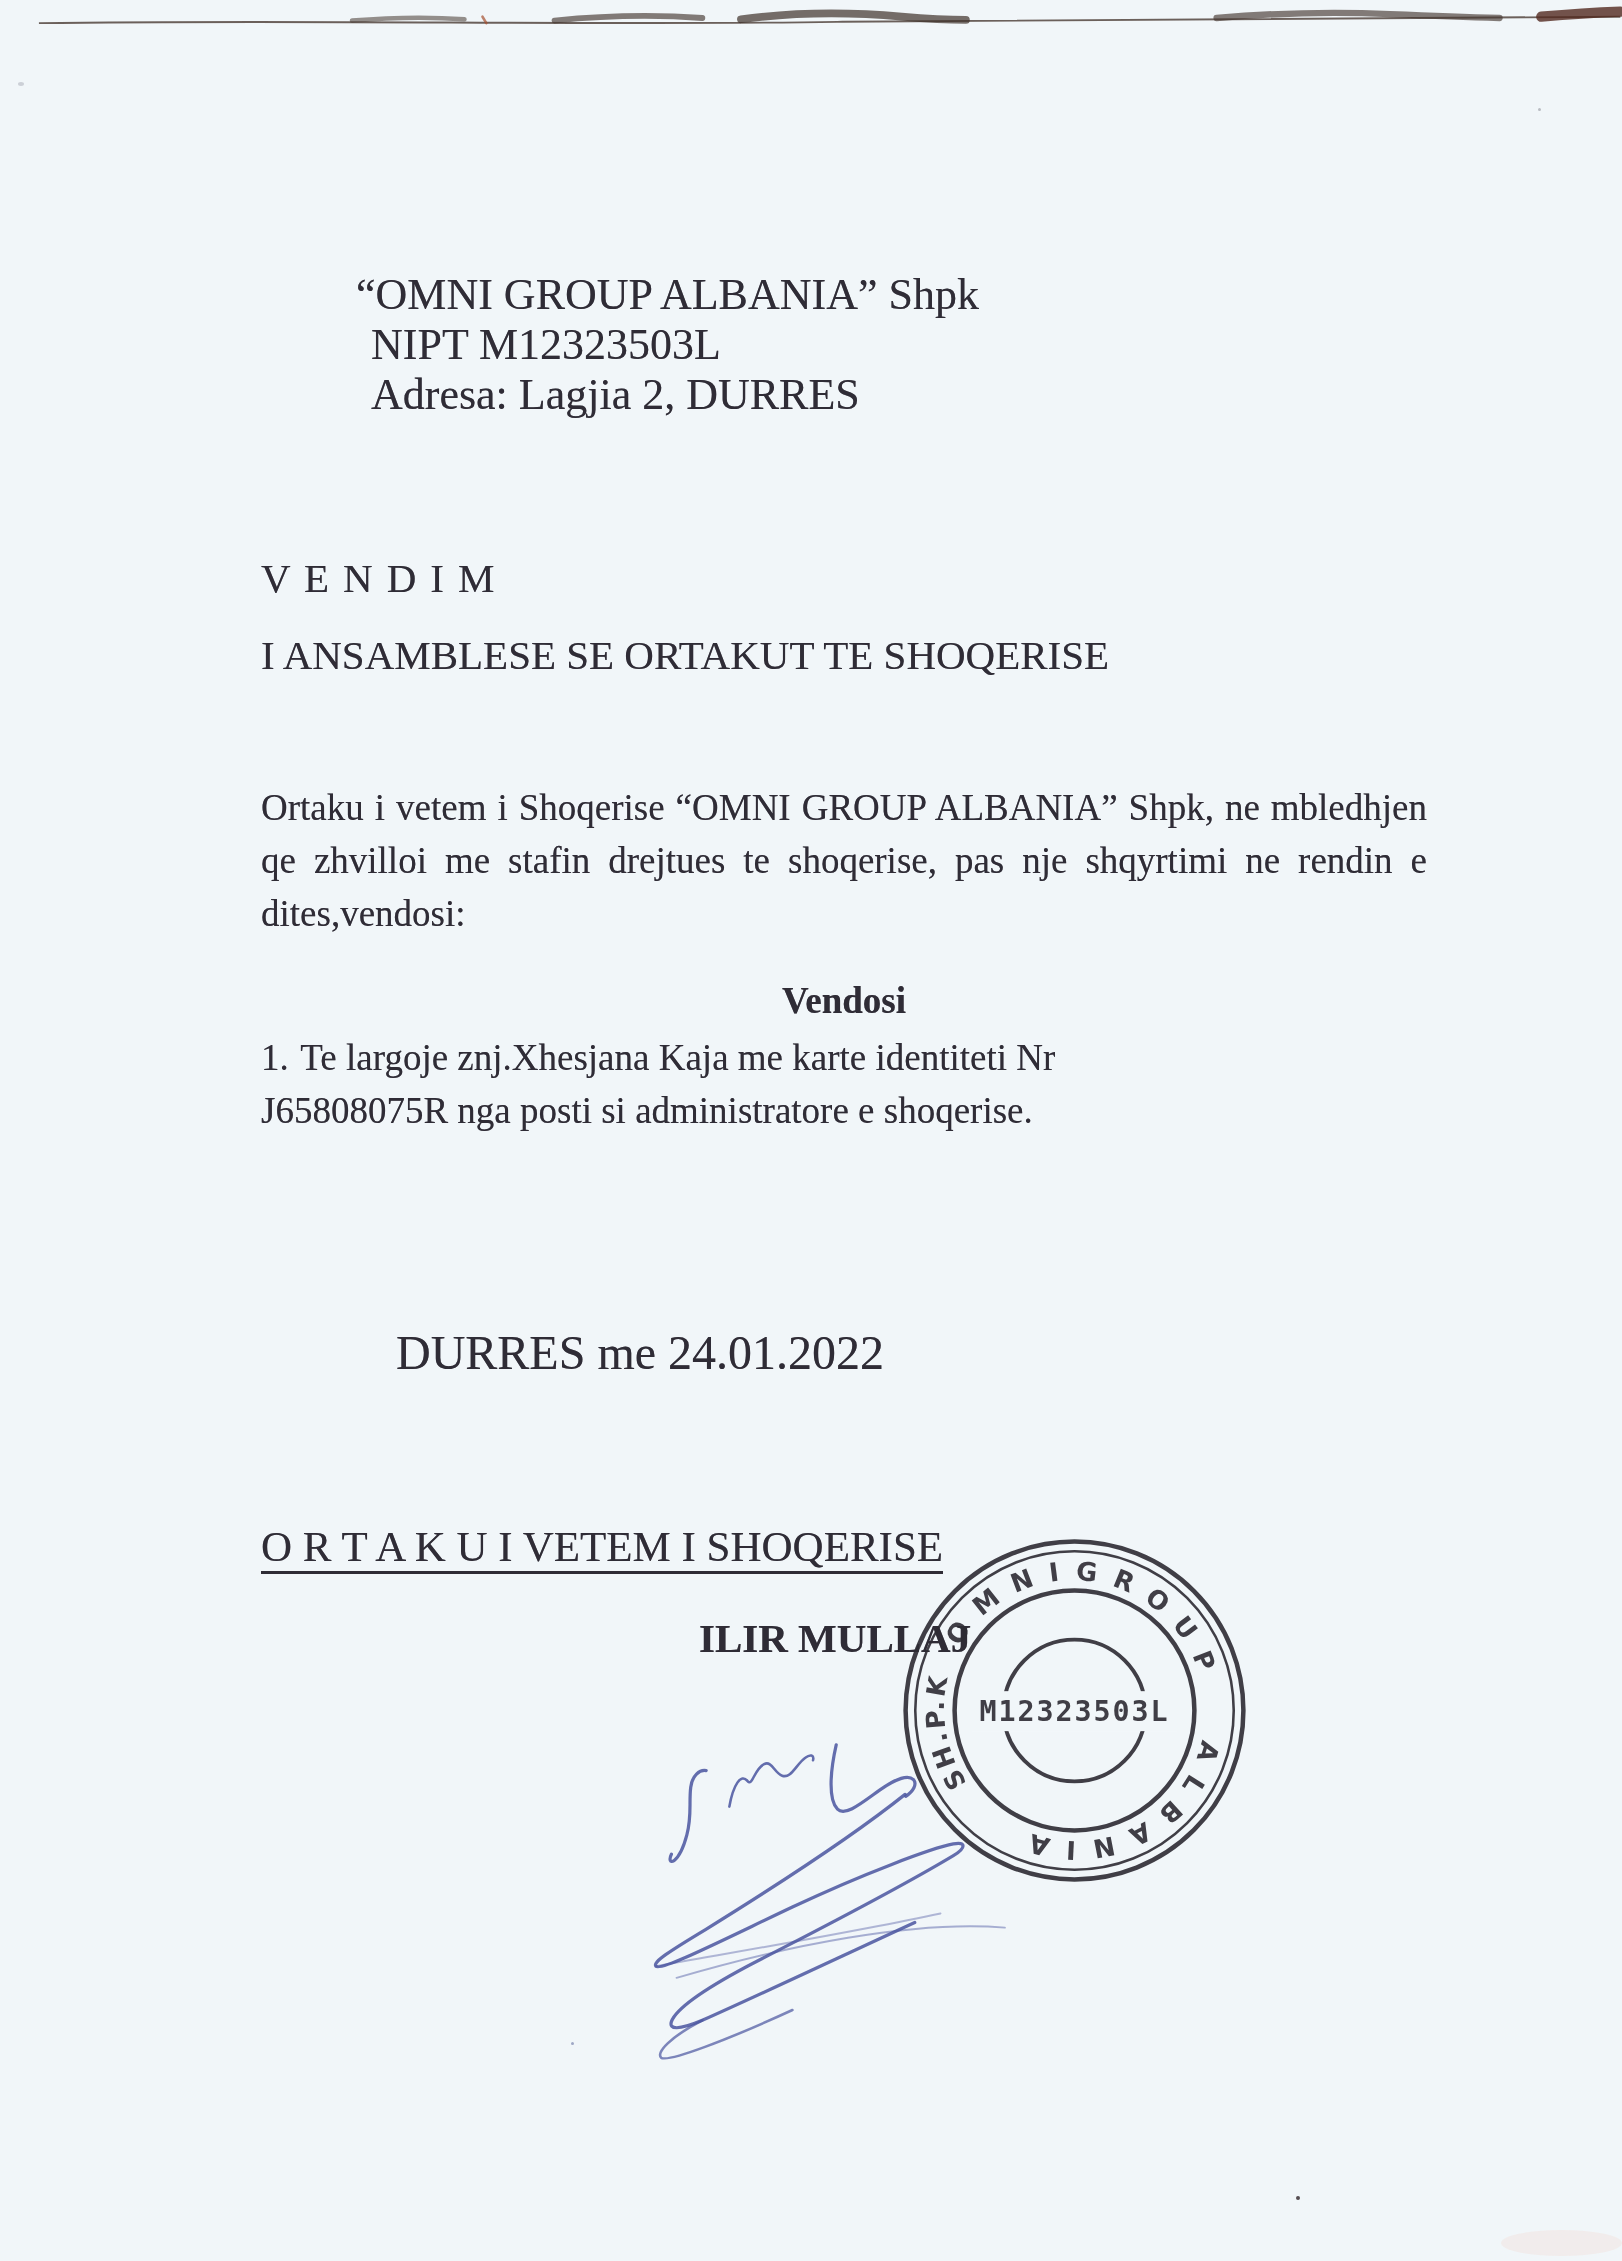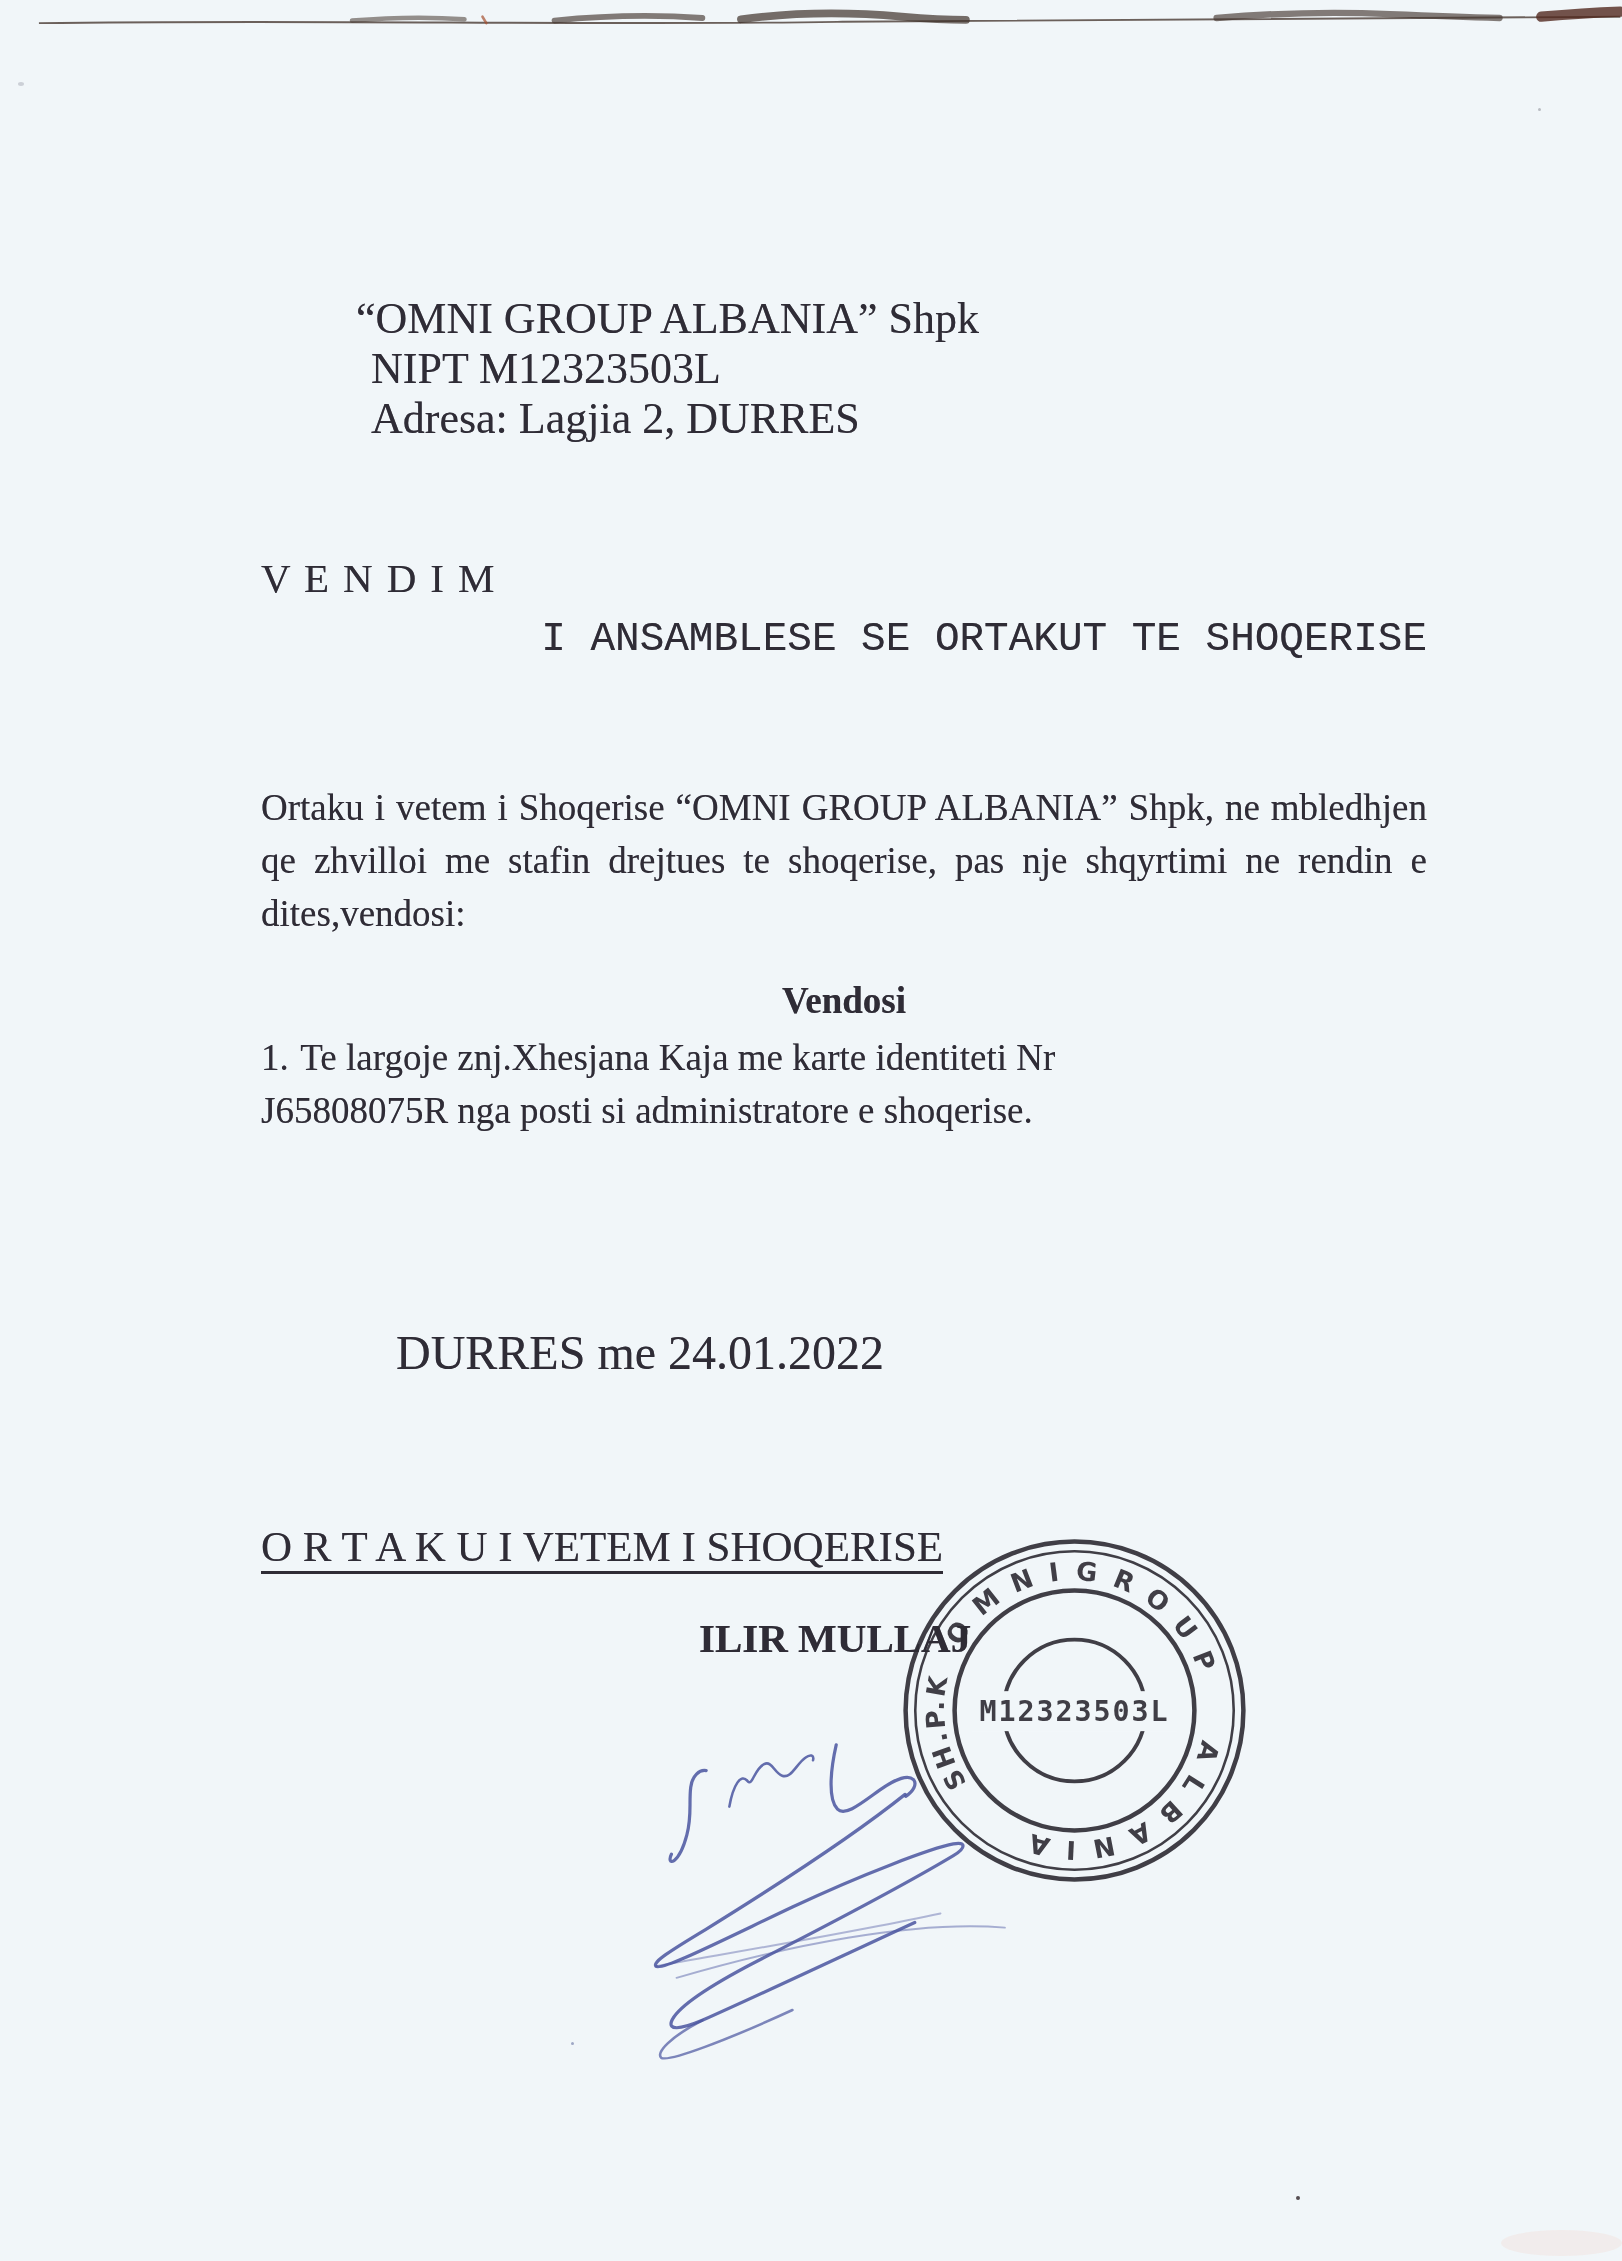--- a/index.html
+++ b/index.html
@@ -8,27 +8,27 @@
     width: 1622px;
     height: 2261px;
     background: #f1f6f9;
     overflow: hidden;
     font-family: "Liberation Serif", serif;
     color: #2f2c36;
   }
   .abs { position: absolute; }
   .doc-text { text-shadow: 0 0 0.6px rgba(47,44,54,0.55); }
 
-  .header-block { left: 356px; top: 294px; line-height: 50px; font-size: 44px; white-space: nowrap; font-family: Liberation Serif, serif; }
+  .header-block { left: 356px; top: 270px; line-height: 50px; font-size: 44px; white-space: nowrap; font-family: Liberation Serif, serif; }
   .header-line2, .header-line3 { margin-left: 15px; }
 
   .col { left: 261px; width: 1166px; }
 
   .title-line { top: 554px; font-size: 41px; letter-spacing: 1.9px; white-space: nowrap; }
-  .subtitle-block { top: 613px; text-align: right; font-size: 41px; line-height: 53px; white-space: nowrap; font-family: Liberation Mono, monospace; }
+  .subtitle-block { top: 629px; text-align: left; font-size: 41px; line-height: 53px; white-space: nowrap; }
 
   .body-par {
     top: 781px;
     font-size: 37px;
     line-height: 53px;
     text-align: justify;
     text-align-last: left;
     word-spacing: 1.3px;
   }
 

